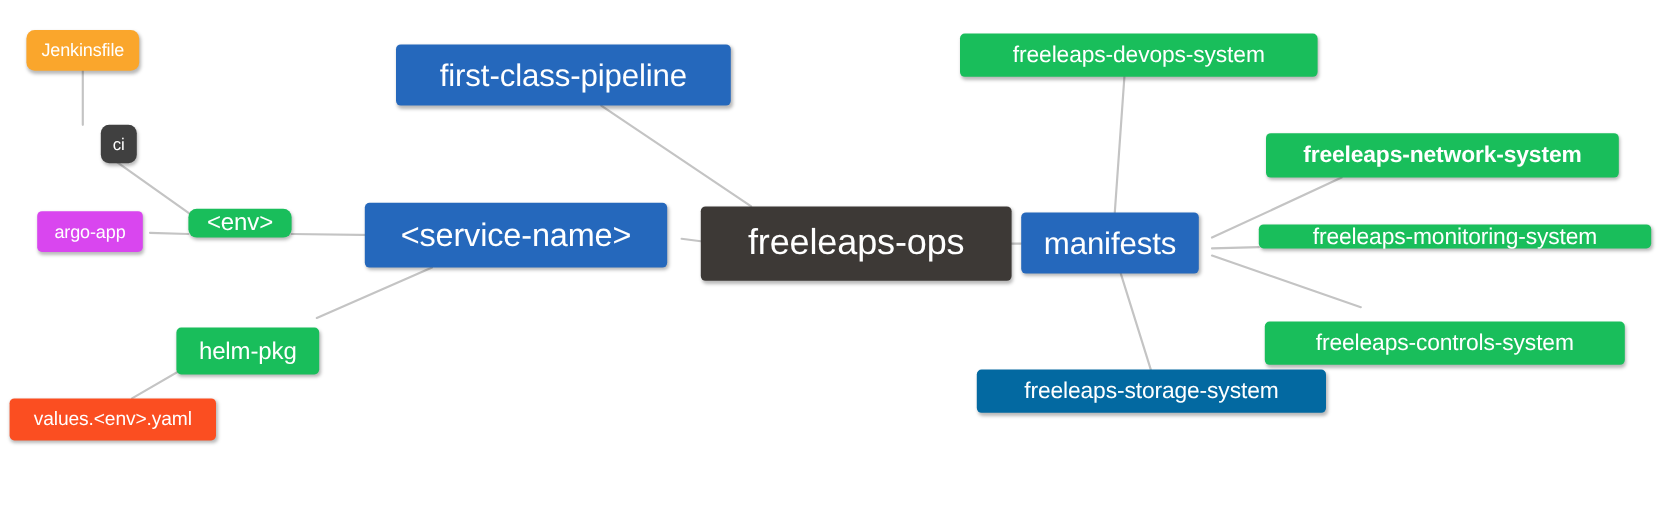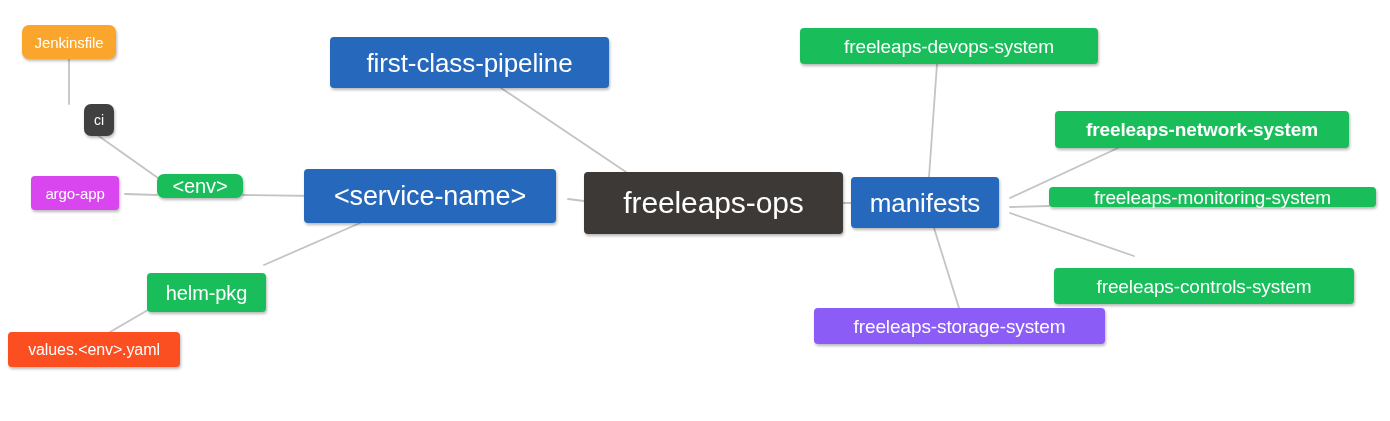--- a/index.html
+++ b/index.html
@@ -75,15 +75,15 @@
       <div class="node sq" style="left: 147px; top: 257px; width: 119px; height: 39px; background: rgb(25, 190, 91); color: rgb(255, 255, 255); font-size: 20px; margin-top: 16px;">helm-pkg</div>
       <div class="node sq" style="left: 8px; top: 332px; width: 172px; height: 35px; background: rgb(251, 78, 33); color: rgb(255, 255, 255); font-size: 16px;">values.&lt;env&gt;.yaml</div>
       <div class="node sq" style="left: 304px; top: 169px; width: 252px; height: 54px; background: rgb(37, 104, 188); color: rgb(255, 255, 255); font-size: 27px;">&lt;service-name&gt;</div>
       <div class="node sq" style="left: 330px; top: 37px; width: 279px; height: 51px; background: rgb(37, 104, 188); color: rgb(255, 255, 255); font-size: 26px;">first-class-pipeline</div>
       <div class="node sq" style="left: 584px; top: 172px; width: 259px; height: 62px; background: rgb(61, 57, 54); color: rgb(255, 255, 255); font-size: 30px;">freeleaps-ops</div>
       <div class="node sq" style="left: 851px; top: 177px; width: 148px; height: 51px; background: rgb(37, 104, 188); color: rgb(255, 255, 255); font-size: 26px;">manifests</div>
       <div class="node sq" style="left: 800px; top: 28px; width: 298px; height: 36px; background: rgb(25, 190, 91); color: rgb(255, 255, 255); font-size: 19px;">freeleaps-devops-system</div>
       <div class="node sq" style="left: 1055px; top: 111px; width: 294px; height: 37px; background: rgb(25, 190, 91); color: rgb(255, 255, 255); font-size: 19px; font-weight: bold;">freeleaps-network-system</div>
       <div class="node sq" style="left: 1049px; top: 187px; width: 327px; height: 20px; background: rgb(25, 190, 91); color: rgb(255, 255, 255); font-size: 19px;">freeleaps-monitoring-system</div>
       <div class="node sq" style="left: 1054px; top: 256px; width: 300px; height: 36px; background: rgb(25, 190, 91); color: rgb(255, 255, 255); font-size: 19px; margin-top: 12px;">freeleaps-controls-system</div>
-      <div class="node sq" style="left: 814px; top: 308px; width: 291px; height: 36px; background: #8b5cf6; color: rgb(255, 255, 255); font-size: 19px;">freeleaps-storage-system</div>
+      <div class="node sq" style="left: 814px; top: 308px; width: 291px; height: 36px; background: #0369a1; color: rgb(255, 255, 255); font-size: 19px;">freeleaps-storage-system</div>
     </div>
 </div>
 
 </body></html>

